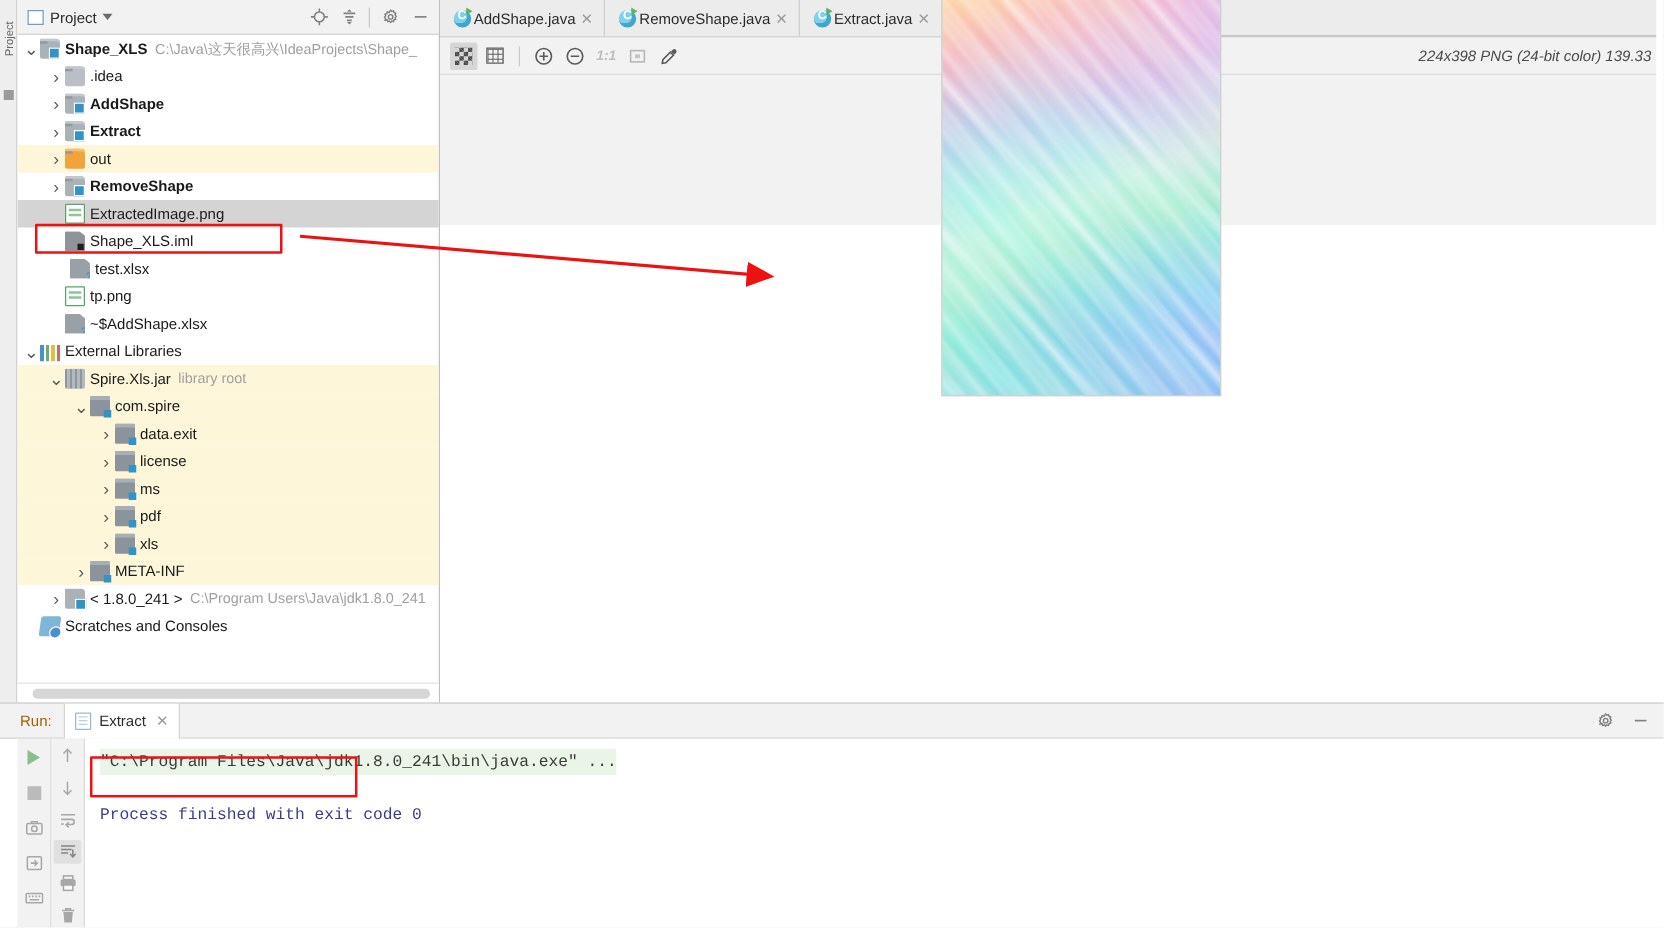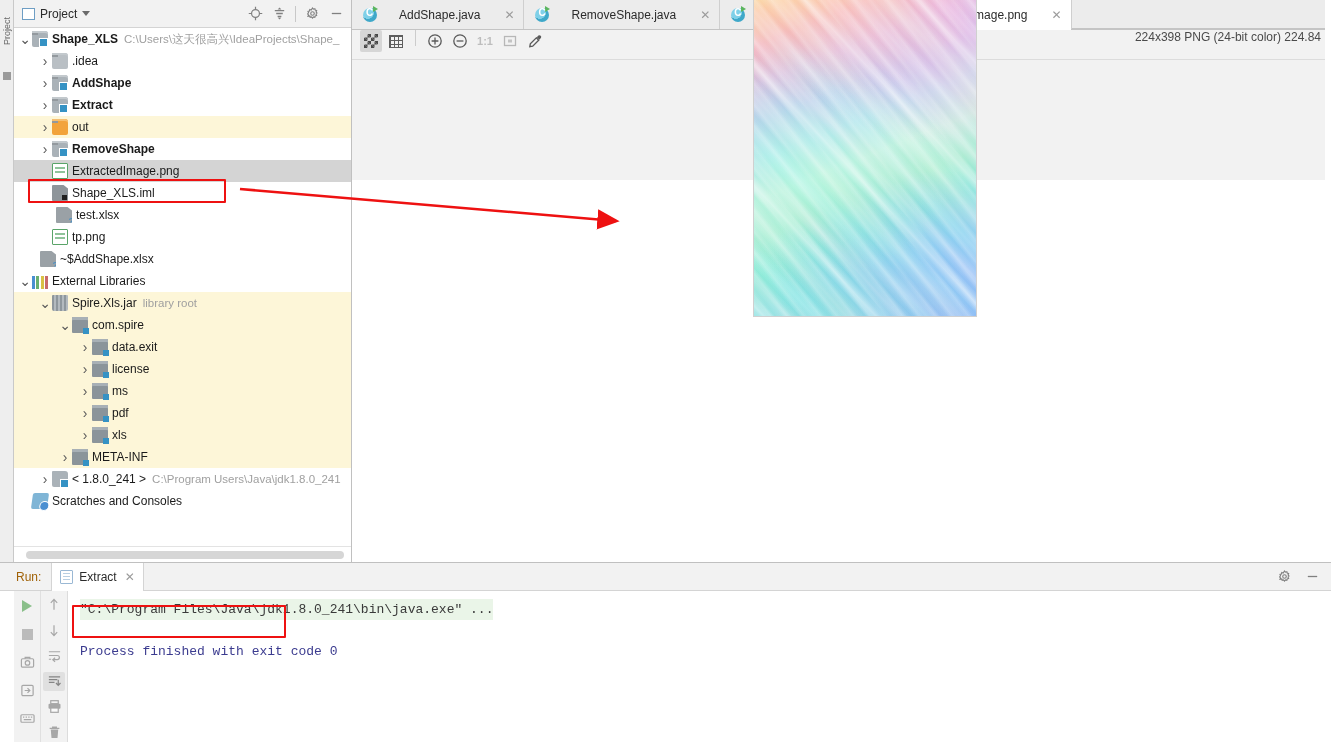--- a/index.html
+++ b/index.html
@@ -148,21 +148,21 @@
   }
 
   
   .editor { position: absolute; left: 352px; top: 0; right: 0; bottom: 562px; background: #f2f2f2; }
 
   .tabbar {
     height: 30px; background: #ececec; border-bottom: 1px solid #c4c4c4;
     display: flex; align-items: stretch;
   }
   .tab {
-    display: flex; align-items: center; gap: 22px; padding: 0 9px 0 11px;
+    display: flex; align-items: center; gap: 2px; padding: 0 9px 0 11px;
     border-right: 1px solid #cfcfcf; font-size: 12px; color: #2b2b2b;
     background: #ececec; position: relative;
   }
   .tab.active { background: #ffffff; }
   .tab.active::after {
     content:''; position:absolute; left:0; right:0; bottom:-1px; height:1px; background:#ffffff;
   }
   .tab-close { color: #9a9a9a; font-size: 12px; margin-left: 2px; }
   .i-java {
     width: 14px; height: 14px; border-radius: 50%;
@@ -183,21 +183,21 @@
     border-radius: 1px; position: relative;
   }
   .i-png-tab::after {
     content: ''; position: absolute; left: 2px; top: 3px; right: 2px; height: 2px;
     background: #8fc49a; box-shadow: 0 4px 0 #8fc49a;
   }
   .tabbar-filler { flex: 1; border-bottom: 1px solid #c4c4c4; }
 
   .img-toolbar {
     height: 30px; background: #f2f2f2; border-bottom: 1px solid #dcdcdc;
-    display: flex; align-items: flex-start; padding: 0 8px; gap: 3px;
+    display: flex; align-items: center; padding: 0 8px; gap: 3px; font-style: italic;
   }
   .tb-btn {
     width: 22px; height: 22px; display: flex; align-items: center; justify-content: center;
     border-radius: 2px; position: relative;
   }
   .tb-btn.on { background: #d6d6d6; }
   .tb-btn.dim { opacity: .38; }
   .checker {
     width: 14px; height: 14px;
     background-image:
@@ -369,21 +369,21 @@
             </svg>
         </div>
       </div>
     </div>
 
     <div class="tree" id="tree">
         <div class="row" style="padding-left: 4px;">
           <span class="arrow" style="font-size: 14px; line-height: 6px;">⌄</span>
           <span class="ico i-folder i-mod"></span>
           <span class="lbl b">Shape_XLS</span>
-          <span class="sub">C:\Users\这天很高兴\IdeaProjects\Shape_</span>
+          <span class="sub">C:\Java\这天很高兴\IdeaProjects\Shape_</span>
         </div>
         <div class="row" style="padding-left: 24px;">
           <span class="arrow" style="font-size: 14px;">›</span>
           <span class="ico i-folder plain"></span>
           <span class="lbl">.idea</span>
         </div>
         <div class="row" style="padding-left: 24px;">
           <span class="arrow" style="font-size: 14px;">›</span>
           <span class="ico i-folder i-mod"></span>
           <span class="lbl b">AddShape</span>
@@ -416,21 +416,21 @@
         <div class="row" style="padding-left: 28px;">
           <span class="arrow empty">&nbsp;</span>
           <span class="ico i-xlsx"></span>
           <span class="lbl">test.xlsx</span>
         </div>
         <div class="row" style="padding-left: 24px;">
           <span class="arrow empty">&nbsp;</span>
           <span class="ico i-png"></span>
           <span class="lbl">tp.png</span>
         </div>
-        <div class="row" style="padding-left: 12px; text-align: right;">
+        <div class="row" style="padding-left: 24px; text-align: right;">
           <span class="arrow empty">&nbsp;</span>
           <span class="ico i-xlsx"></span>
           <span class="lbl">~$AddShape.xlsx</span>
         </div>
         <div class="row" style="padding-left: 4px;">
           <span class="arrow" style="font-size: 14px; line-height: 6px;">⌄</span>
           <span class="ico i-libs"></span>
           <span class="lbl">External Libraries</span>
         </div>
         <div class="row lib" style="padding-left: 24px;">
@@ -545,21 +545,21 @@
             <rect x="2.5" y="3.5" width="11" height="9" fill="none" stroke="#5a5a5a" stroke-width="1.3"></rect>
             <path d="M6 6.5h4v3H6z" fill="#7a7a7a"></path>
           </svg>
       </div>
       <div class="tb-btn">
         <svg width="16" height="16" viewBox="0 0 16 16">
             <path d="M11.4 2.6a1.8 1.8 0 012.5 2.5l-1.6 1.6-2.5-2.5z" fill="#5a5a5a"></path>
             <path d="M9.3 4.8l2.4 2.4-6 6-2.9.5.5-2.9z" fill="none" stroke="#5a5a5a" stroke-width="1.3"></path>
           </svg>
       </div>
-      <div class="img-info">224x398 PNG (24-bit color) 224.84</div>
+      <div class="img-info">224x398 PNG (24-bit color) 139.33</div>
     </div>
 
     <div class="img-stage">
       <div class="img-frame">
         <div class="g g1"></div>
         <div class="g g4"></div>
         <div class="g g2"></div>
         <div class="g g3"></div>
         <div class="g g5"></div>
       </div>

